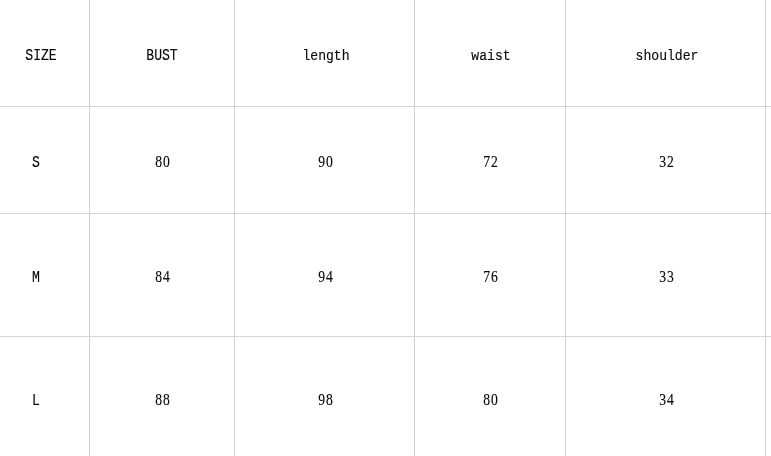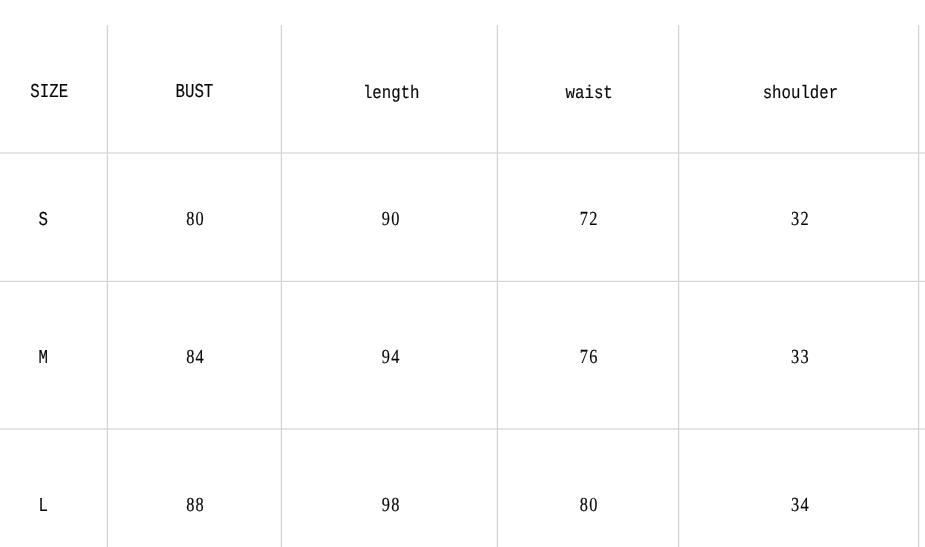--- a/index.html
+++ b/index.html
@@ -15,21 +15,20 @@
     font-family: "Liberation Mono", monospace;
   }
 
   #size-chart {
     position: absolute;
     left: 0;
     top: 0;
     width: 771px;
     height: 361px;
     background: #ffffff;
-    margin-top: 21px;
   }
 
   
   .grid-v {
     position: absolute;
     top: 0;
     width: 1px;
     height: 456px;
     background: #d2d2d2;
   }

